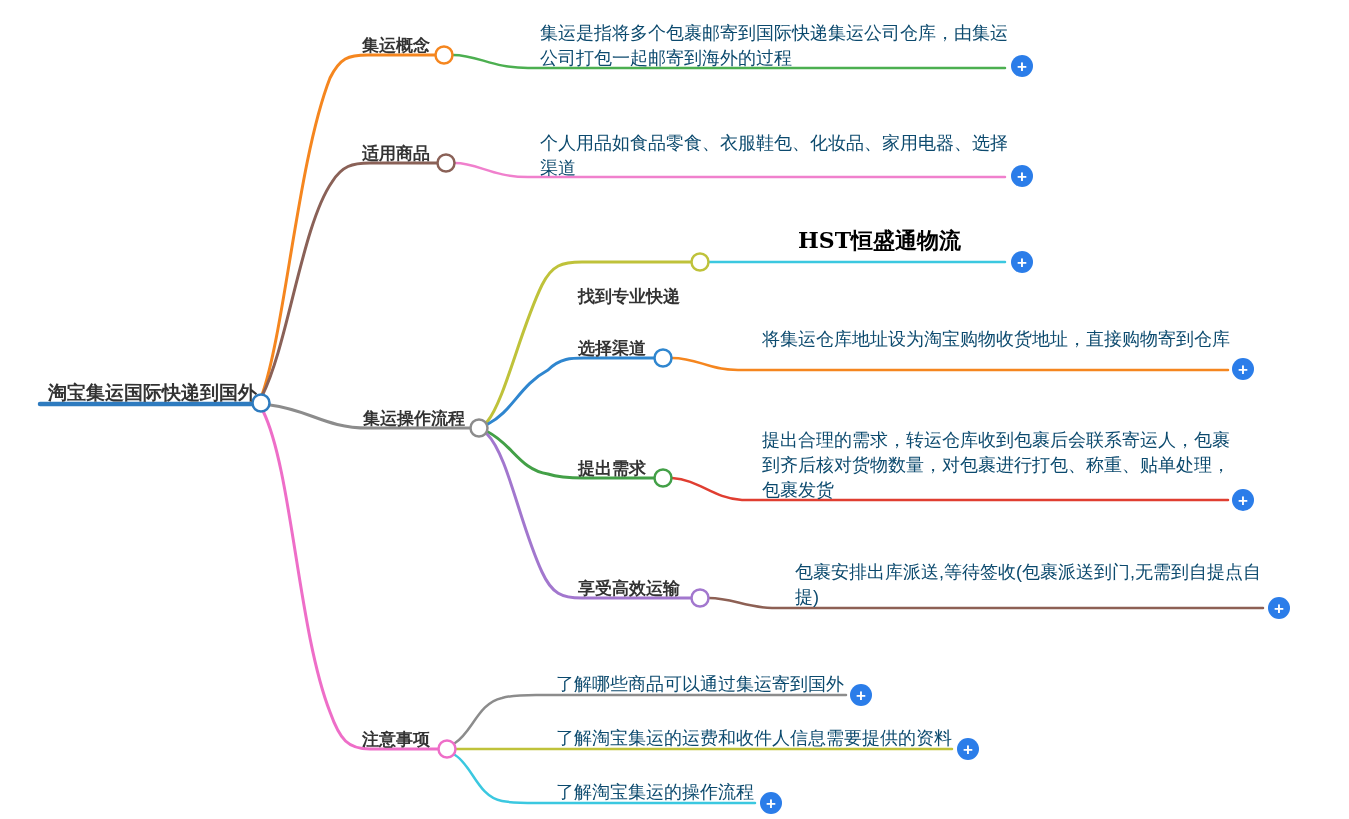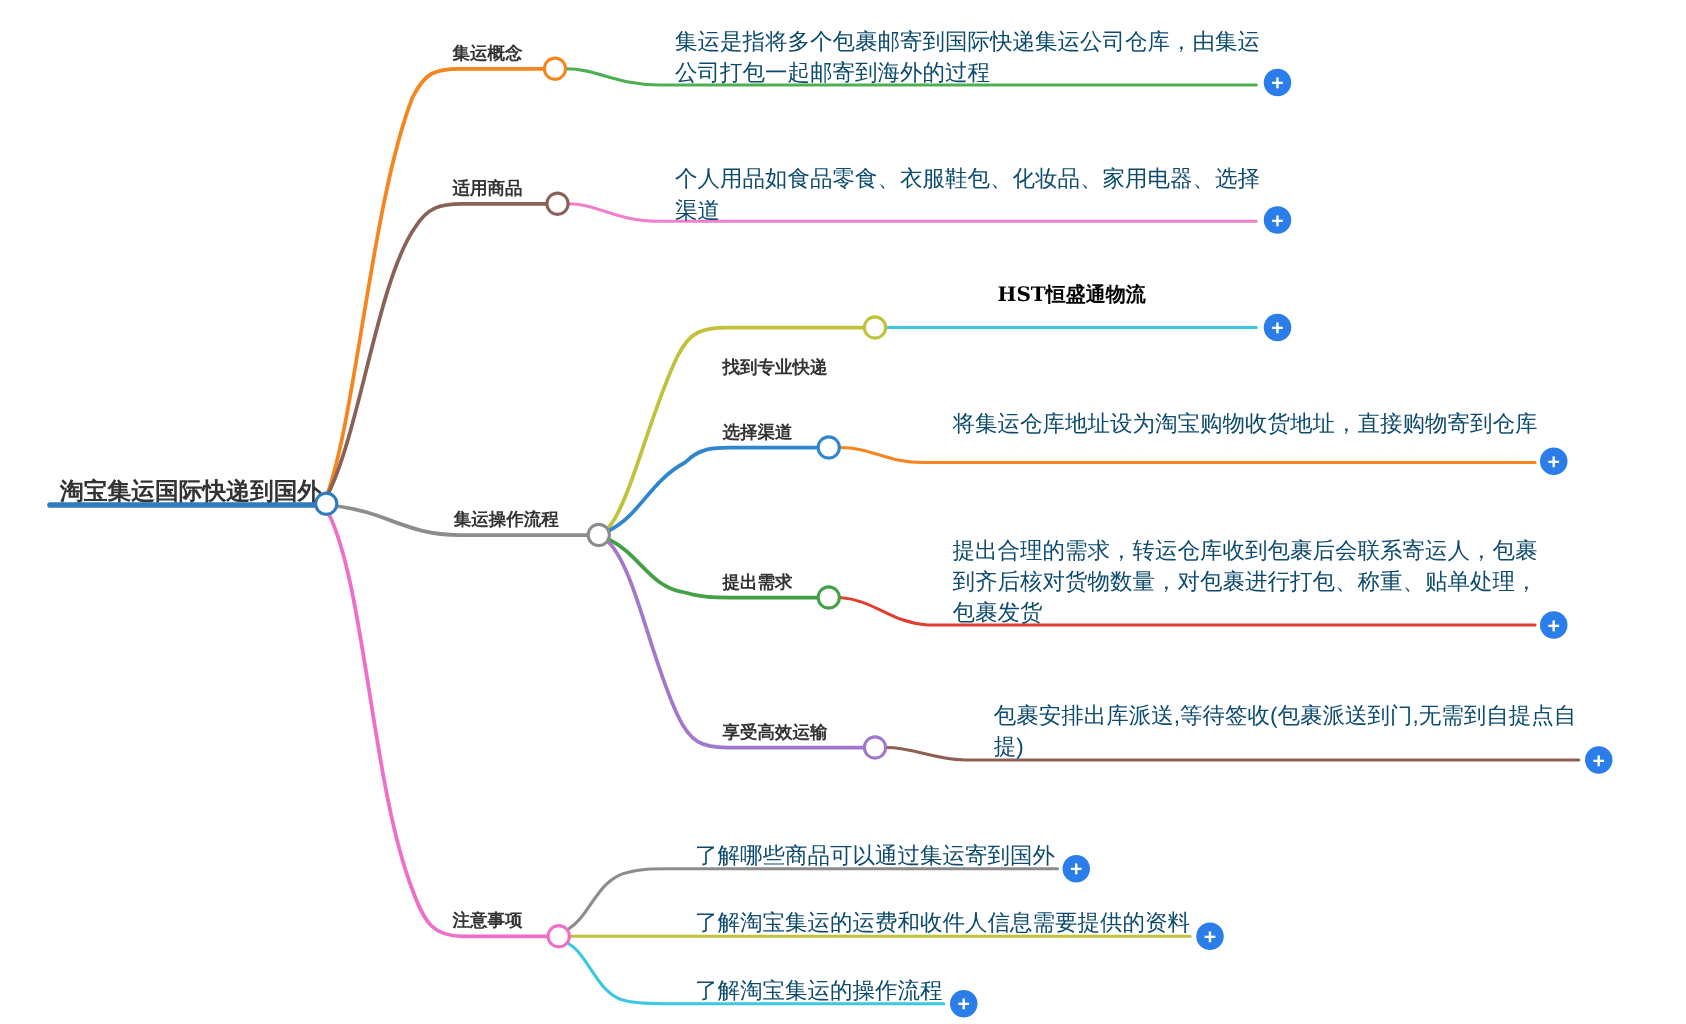--- a/index.html
+++ b/index.html
@@ -1,25 +1,25 @@
 <!DOCTYPE html>
 <html><head>
 <meta charset="utf-8">
 <style>
   html,body{margin:0;padding:0;background:#fff;}
   #stage{
     position:relative;width:1349px;height:819px;background:#ffffff;overflow:hidden;
     font-family:"Liberation Sans","DejaVu Sans",sans-serif;
   }
   #edges{position:absolute;left:0;top:0;}
-  .lbl{position:absolute;font-weight:bold;color:#333;font-size:14px;white-space:nowrap;cursor:default;}
+  .lbl{position:absolute;font-weight:bold;color:#333;font-size:17px;white-space:nowrap;cursor:default;}
   .root-lbl{font-size:19px;color:#333;}
   .para{position:absolute;font-size:18px;line-height:25px;color:#0c4a6e;}
   .oneline{white-space:nowrap;margin-left:16px;}
-  .hst{position:absolute;font-family:"DejaVu Serif","Liberation Serif",serif;font-weight:bold;font-size:16px;color:#000;white-space:nowrap;}
+  .hst{position:absolute;font-family:"DejaVu Serif","Liberation Serif",serif;font-weight:bold;font-size:22px;color:#000;white-space:nowrap;}
   .plus{
     position:absolute;width:22px;height:22px;border-radius:50%;
     background:#2b7de9;color:#fff;display:flex;align-items:center;justify-content:center;
     font-size:17px;font-weight:bold;line-height:1;cursor:pointer;user-select:none;
   }
 </style>
 </head>
 <body>
 
 <div id="stage">

